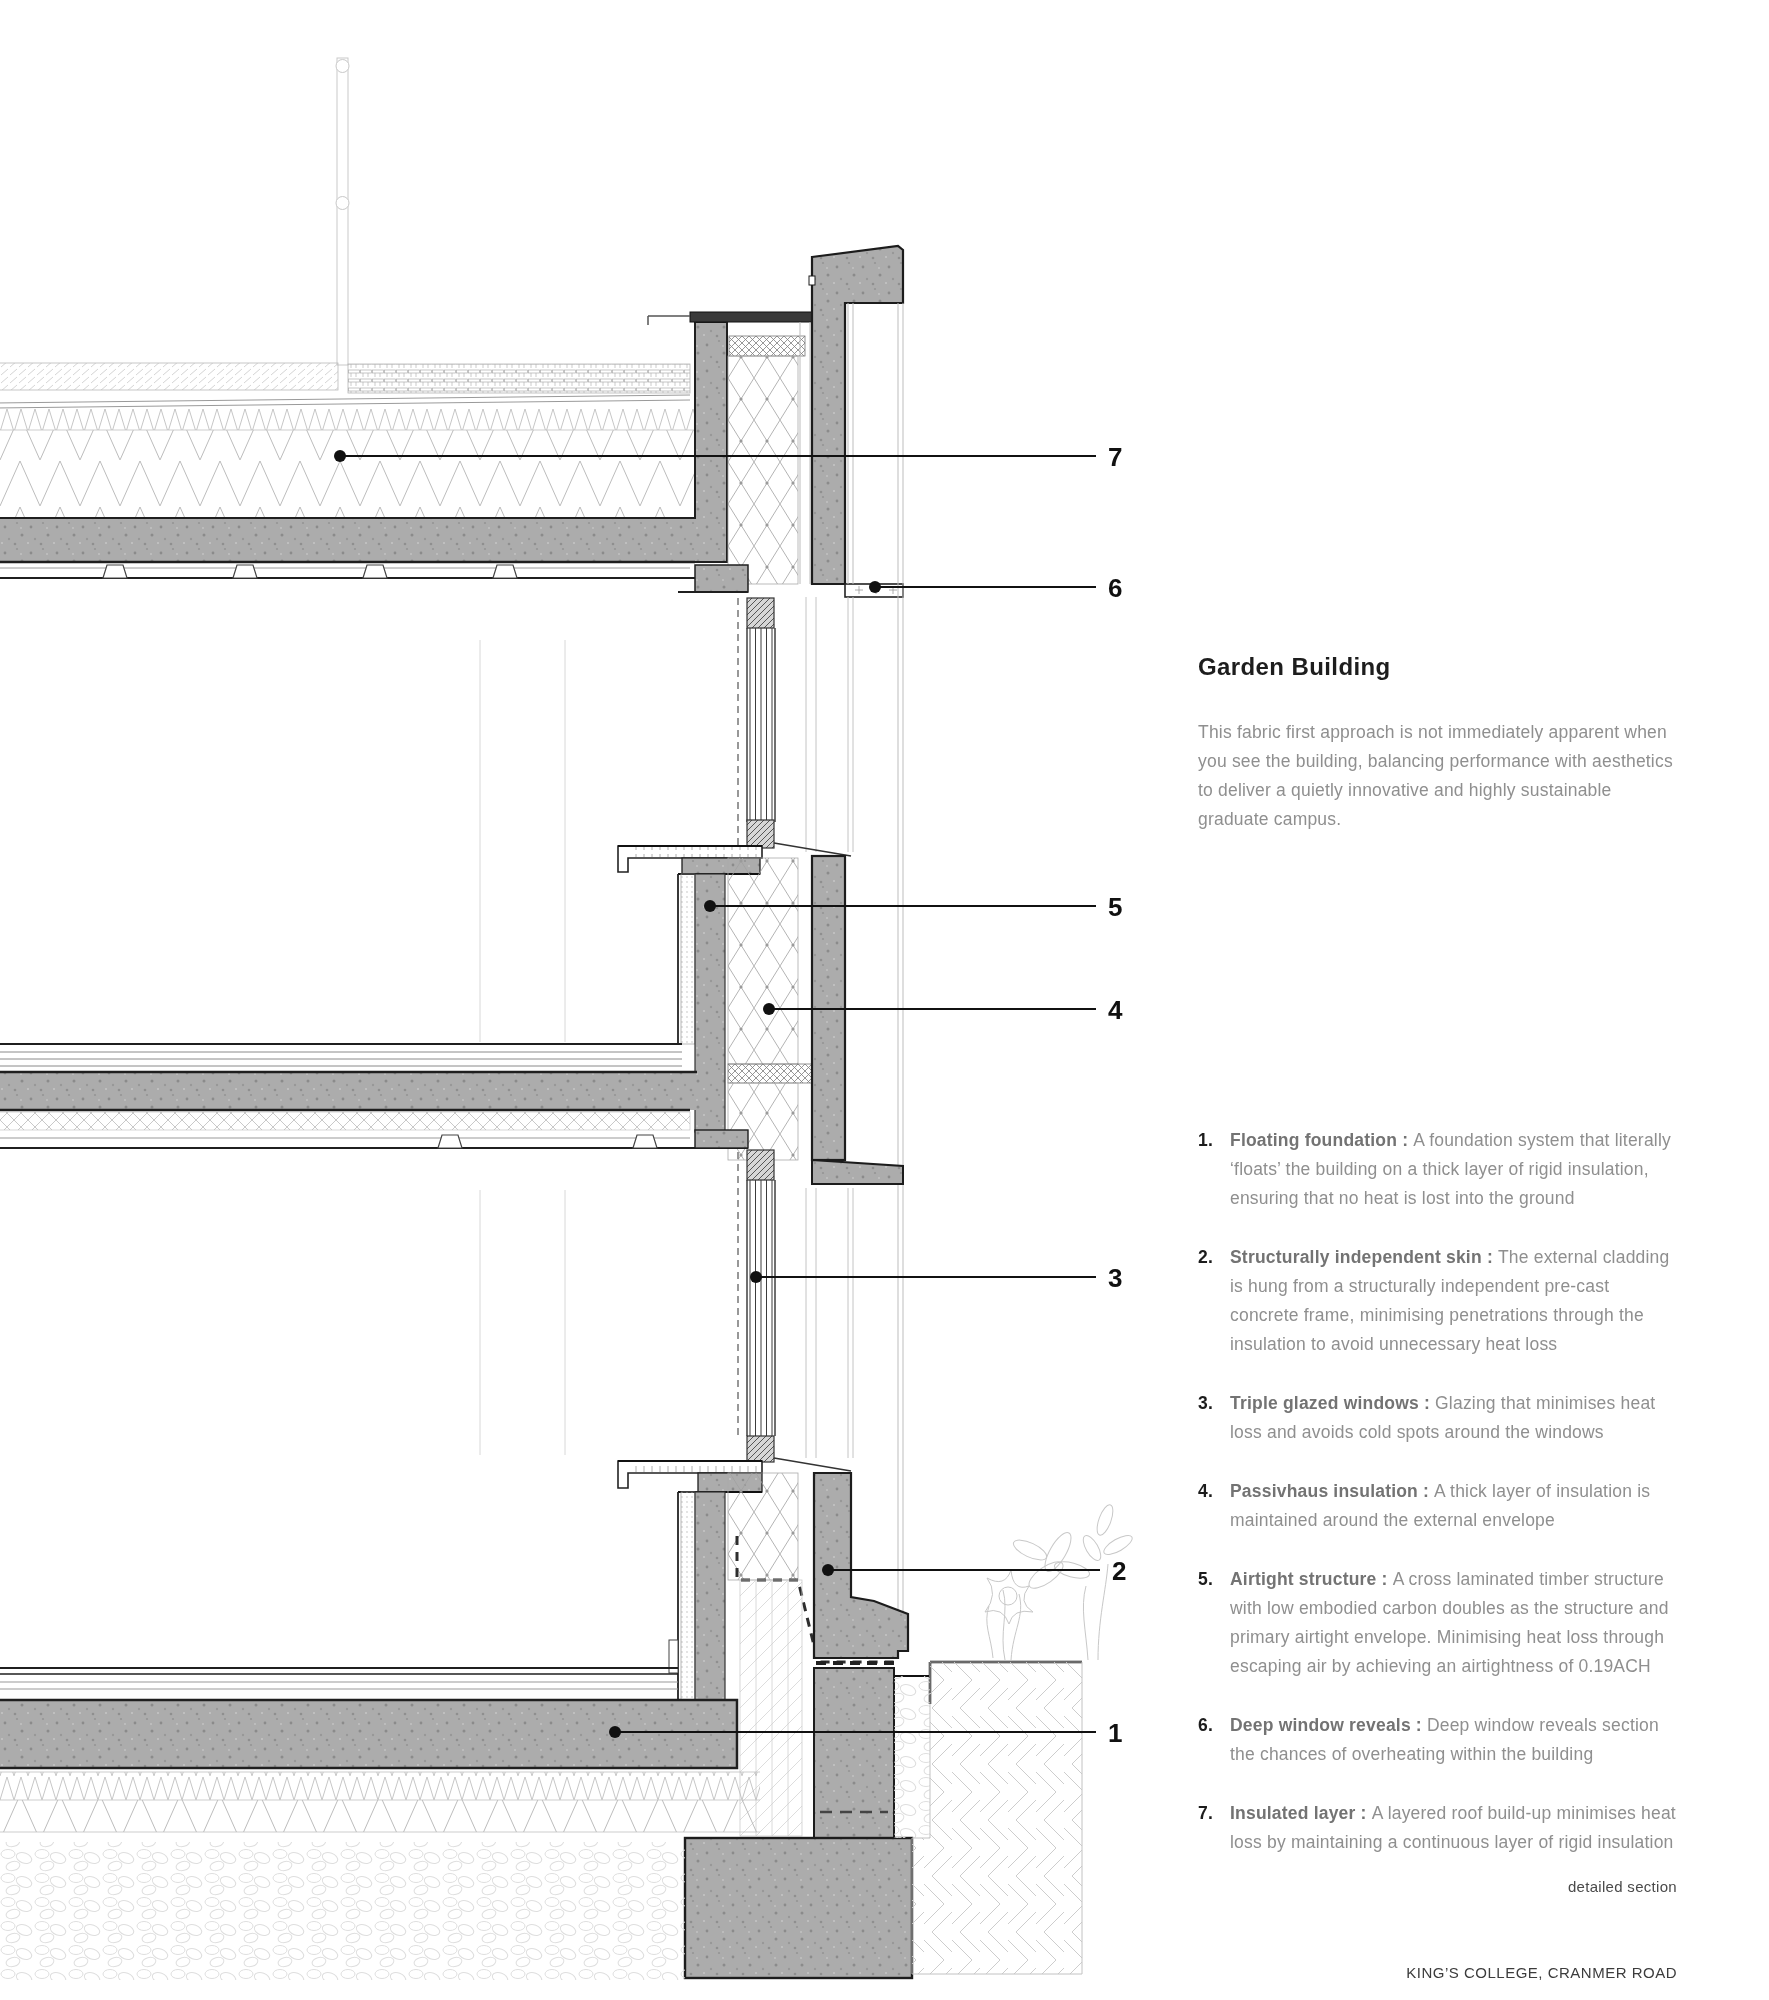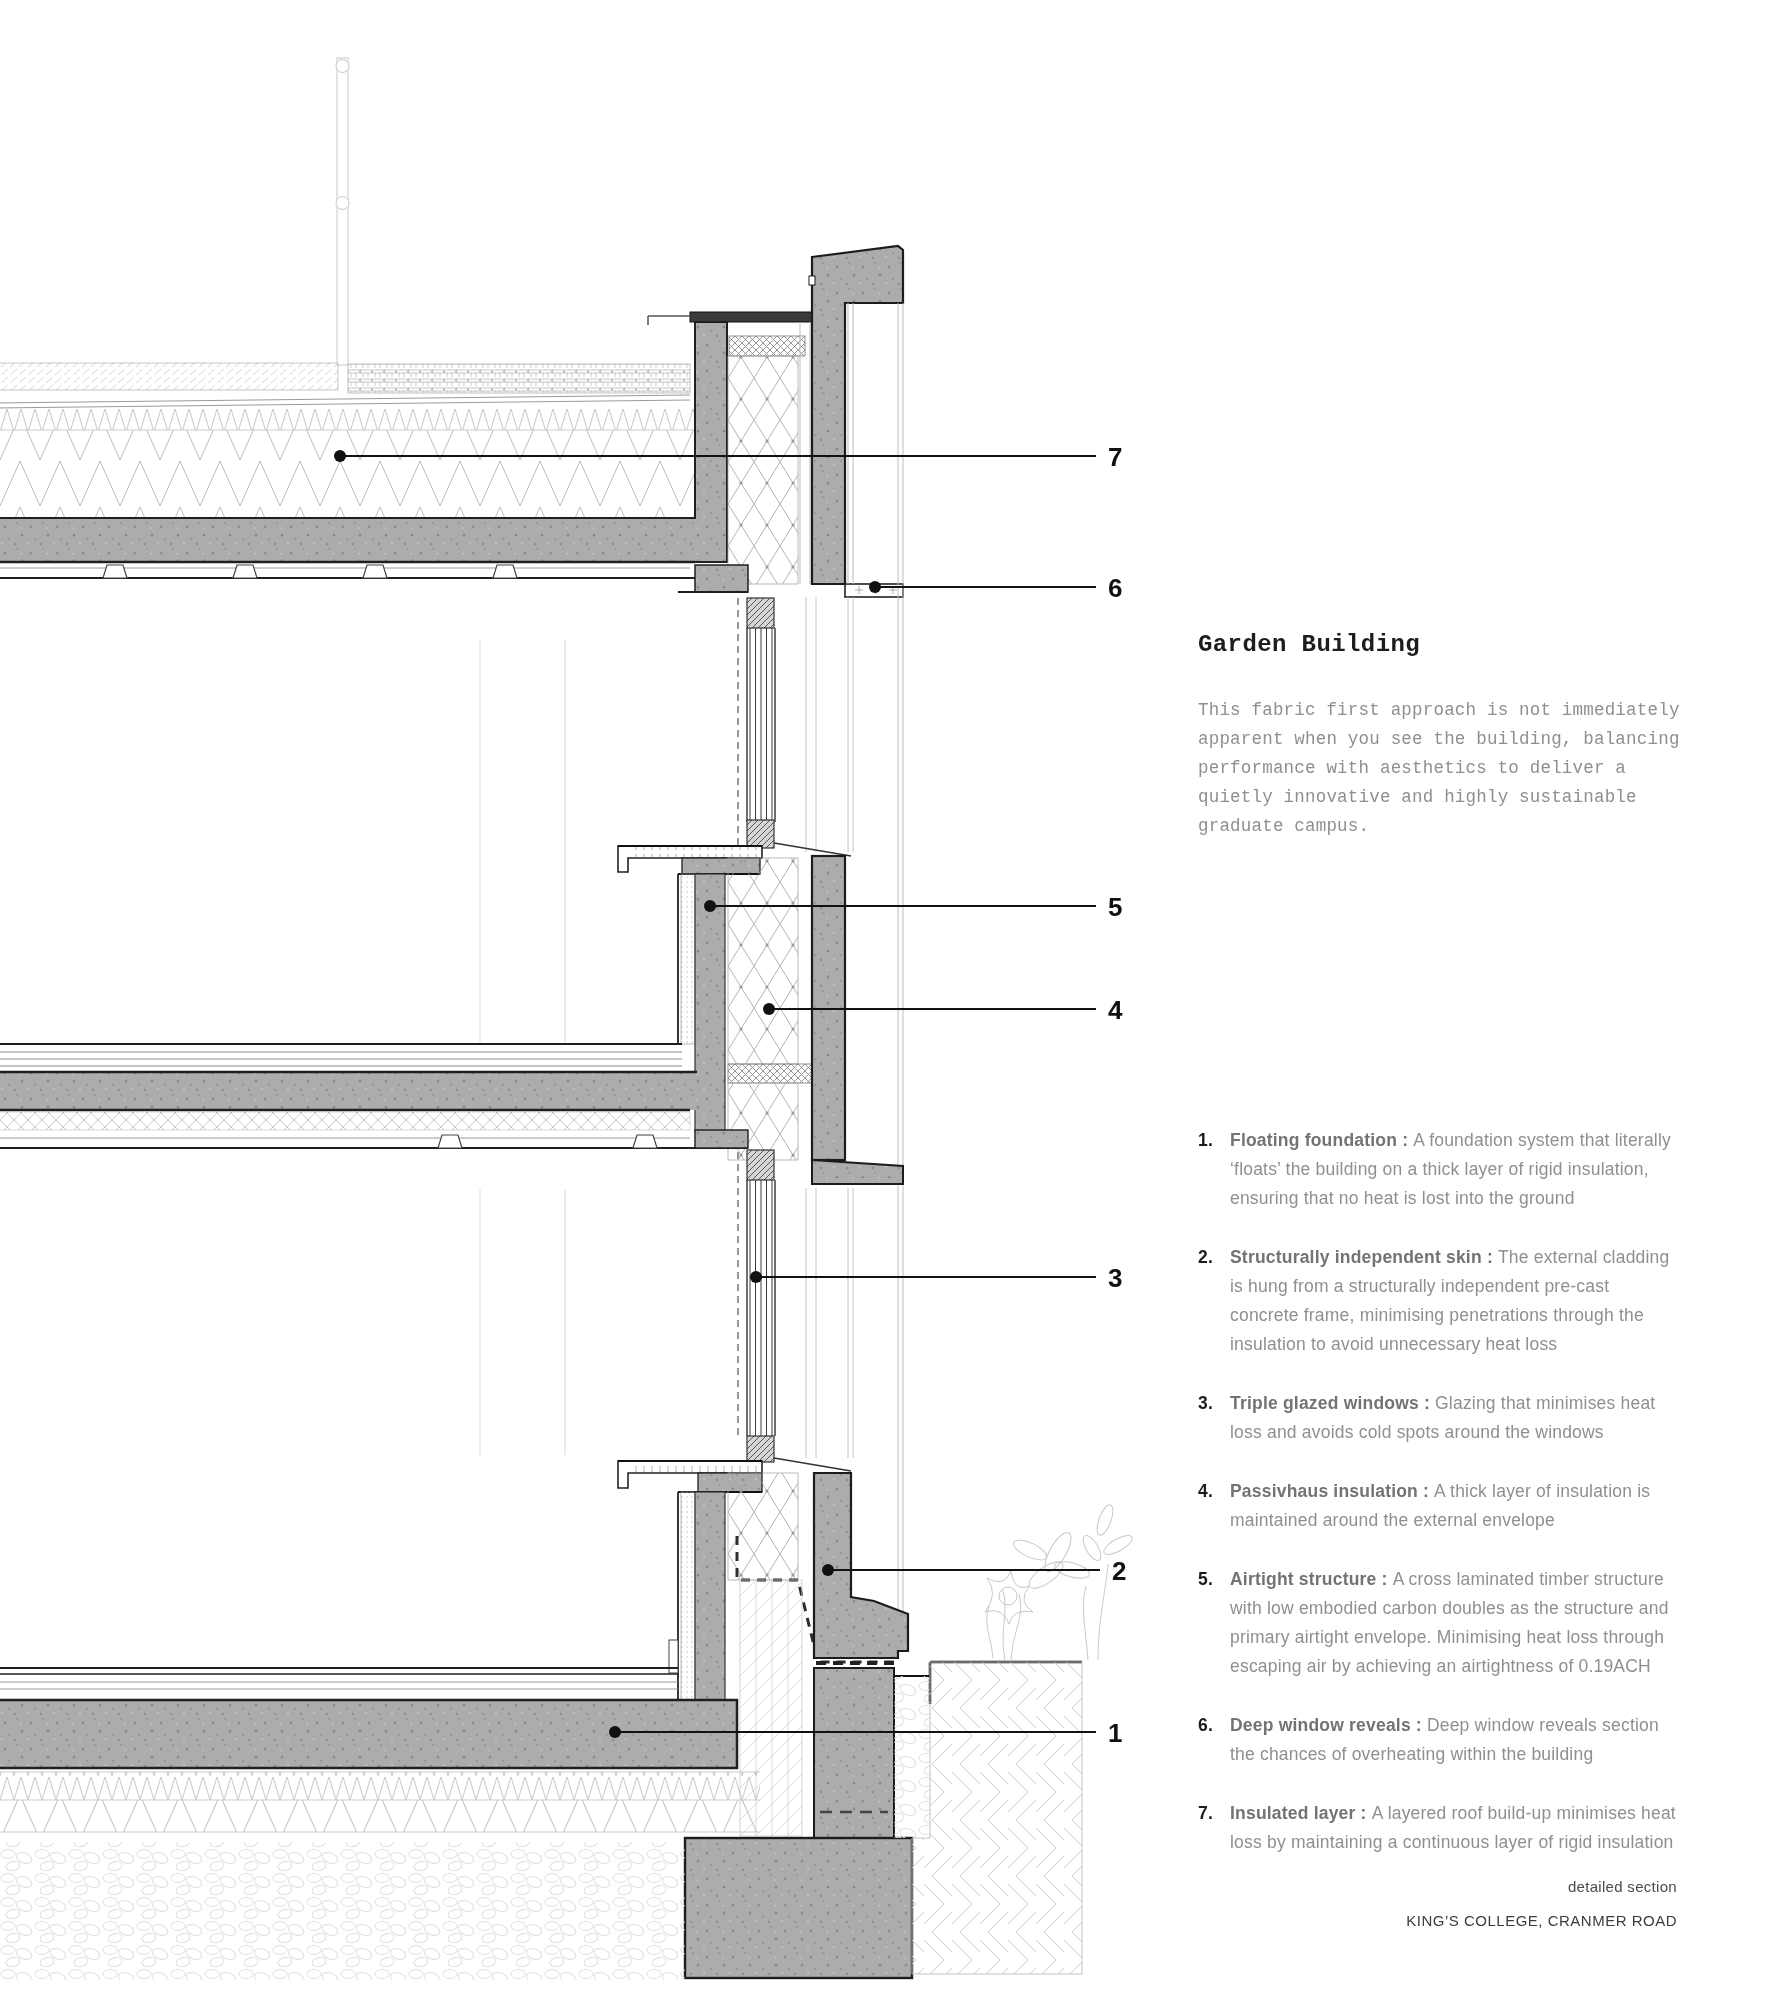--- a/index.html
+++ b/index.html
@@ -2,41 +2,41 @@
 <html><head>
 <meta charset="utf-8">
 <style>
   html,body{margin:0;padding:0;}
   body{
     width:1769px;height:2000px;position:relative;background:#ffffff;
     font-family:"Liberation Sans", sans-serif;overflow:hidden;
   }
   #drawing{position:absolute;left:0;top:0;}
   .panel{
-    position:absolute;left:1198px;top:630px;width:482px;
-    color:#8f8f8f;font-size:17.5px;line-height:29px;letter-spacing:.2px;font-family:Liberation Mono, monospace;
+    position:absolute;left:1198px;top:652px;width:482px;
+    color:#8f8f8f;font-size:17.5px;line-height:29px;letter-spacing:.2px;
   }
   .panel h1{
     font-size:24px;line-height:30px;color:#1d1d1d;font-weight:700;
     letter-spacing:.4px;margin:0 0 36px 0;
   }
   .panel p{margin:0 0 35px 0;}
   .legend{
     position:absolute;left:1198px;top:1126px;width:482px;
     color:#8f8f8f;font-size:17.5px;line-height:29px;letter-spacing:.2px;
     list-style:none;margin:0;padding:0;
   }
   .legend li{position:relative;padding-left:32px;margin-bottom:30px;}
   .legend .num{position:absolute;left:0;top:0;font-weight:700;color:#1c1c1c;}
   .legend .ttl{font-weight:700;color:#737373;margin-right:5px;}
   .footer-caption,.footer-project{
     position:absolute;right:92px;text-align:right;font-weight:400;white-space:nowrap;
   }
   .footer-caption{top:1878px;font-size:15px;color:#4a4a4a;letter-spacing:.3px;}
-  .footer-project{top:1912px;font-size:15px;color:#3c3c3c;letter-spacing:.5px;}
+  .footer-project{top:1964px;font-size:15px;color:#3c3c3c;letter-spacing:.5px;}
   .callout-text{font-family:"Liberation Sans",sans-serif;font-weight:700;font-size:26px;fill:#111;}
 </style>
 </head>
 <body>
 
 <svg id="drawing" width="1769" height="2000" viewBox="0 0 1769 2000" xmlns="http://www.w3.org/2000/svg">
   <defs>
     <pattern id="stip" width="26" height="26" patternUnits="userSpaceOnUse">
       <rect width="26" height="26" fill="#acacac"></rect>
       <circle cx="5" cy="7" r="1.4" fill="#8b8b8b"></circle>

